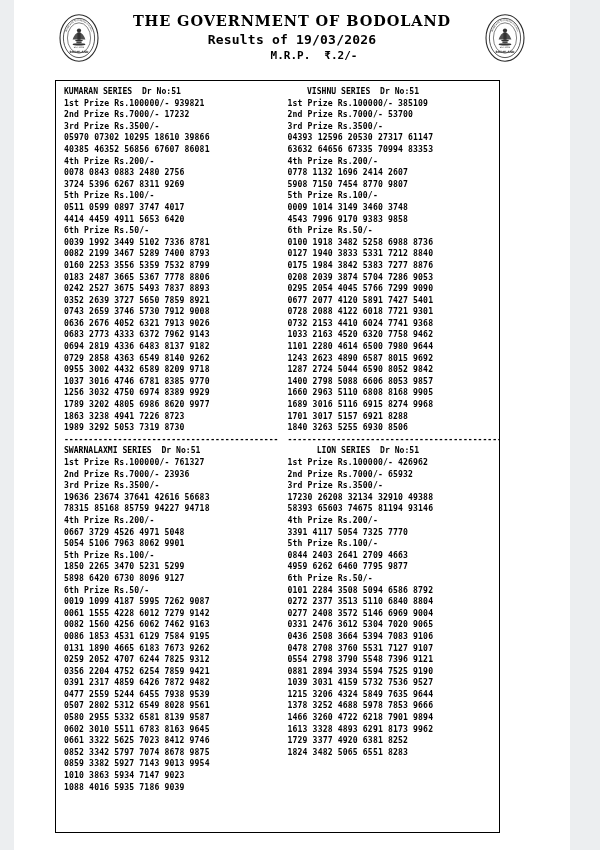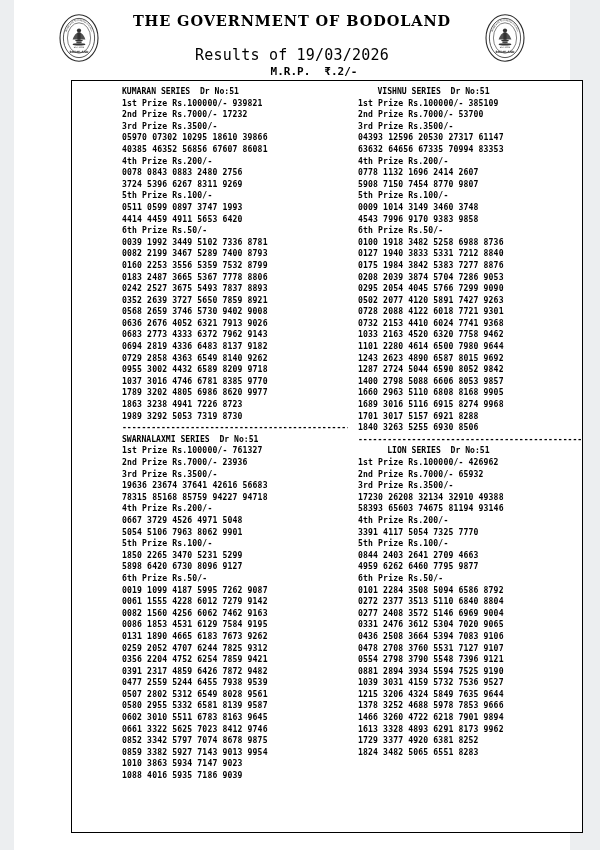--- a/index.html
+++ b/index.html
@@ -43,49 +43,48 @@
   .title-main {
     font-family: "DejaVu Serif", "Liberation Serif", serif;
     font-weight: bold;
     font-size: 14.5px;
     letter-spacing: 0.9px;
     color: #000;
     line-height: 18px;
   }
   .title-sub {
     font-family: "DejaVu Sans Mono", "Liberation Mono", monospace;
-    font-weight: normal;
-    font-size: 15px;
+    font-weight: bold;
+    font-size: 13px;
     letter-spacing: 0.2px;
     color: #000;
     line-height: 15px;
-    margin-top: 18px;
+    margin-top: 2px;
   }
   .title-mrp {
     font-family: "DejaVu Sans Mono", "Liberation Mono", monospace;
     font-weight: bold;
     font-size: 11px;
     color: #000;
     line-height: 15px;
     margin-top: 1px;
     padding-left: 44px;
   }
   .title-mrp .rupee { margin-left: 14px; }
 
   .results-box {
     position: absolute;
-    left: 57px;
+    left: 41px;
     top: 80px;
-    width: 512px;
+    width: 445px;
     height: 753px;
     border: 1.6px solid #000;
     box-sizing: border-box;
     background: #fff;
     overflow: hidden;
-    padding-left: 42px;
   }
   .cols {
     display: flex;
     height: 100%;
   }
   .col {
     width: 50%;
     box-sizing: border-box;
     padding: 5px 0 0 8px;
   }
@@ -182,36 +181,37 @@
             <div class="series-title">KUMARAN SERIES  Dr No:51</div>
             <div class="line">1st Prize Rs.100000/- 939821</div>
             <div class="line">2nd Prize Rs.7000/- 17232</div>
             <div class="line">3rd Prize Rs.3500/-</div>
             <div class="line">05970 07302 10295 18610 39866</div>
             <div class="line">40385 46352 56856 67607 86081</div>
             <div class="line">4th Prize Rs.200/-</div>
             <div class="line">0078 0843 0883 2480 2756</div>
             <div class="line">3724 5396 6267 8311 9269</div>
             <div class="line">5th Prize Rs.100/-</div>
-            <div class="line">0511 0599 0897 3747 1993</div>
+            <div class="line">0511 0599 0897 3747 4017</div>
             <div class="line">4414 4459 4911 5653 6420</div>
             <div class="line">6th Prize Rs.50/-</div>
             <div class="line">0039 1992 3449 5102 7336 8781</div>
             <div class="line">0082 2199 3467 5289 7400 8793</div>
             <div class="line">0160 2253 3556 5359 7532 8799</div>
             <div class="line">0183 2487 3665 5367 7778 8806</div>
             <div class="line">0242 2527 3675 5493 7837 8893</div>
             <div class="line">0352 2639 3727 5650 7859 8921</div>
-            <div class="line">0568 2659 3746 5730 9402 9008</div>
+            <div class="line">0743 2659 3746 5730 7912 9008</div>
             <div class="line">0636 2676 4052 6321 7913 9026</div>
             <div class="line">0683 2773 4333 6372 7962 9143</div>
             <div class="line">0694 2819 4336 6483 8137 9182</div>
             <div class="line">0729 2858 4363 6549 8140 9262</div>
             <div class="line">0955 3002 4432 6589 8209 9718</div>
             <div class="line">1037 3016 4746 6781 8385 9770</div>
+            <div class="line">1256 3032 4750 6974 8389 9929</div>
             <div class="line">1789 3202 4805 6986 8620 9977</div>
             <div class="line">1863 3238 4941 7226 8723</div>
             <div class="line">1989 3292 5053 7319 8730</div>
           </div>
           <div class="divider">------------------------------------------------</div>
           <div>
             <div class="series-title">SWARNALAXMI SERIES  Dr No:51</div>
             <div class="line">1st Prize Rs.100000/- 761327</div>
             <div class="line">2nd Prize Rs.7000/- 23936</div>
             <div class="line">3rd Prize Rs.3500/-</div>
@@ -256,21 +256,21 @@
             <div class="line">5908 7150 7454 8770 9807</div>
             <div class="line">5th Prize Rs.100/-</div>
             <div class="line">0009 1014 3149 3460 3748</div>
             <div class="line">4543 7996 9170 9383 9858</div>
             <div class="line">6th Prize Rs.50/-</div>
             <div class="line">0100 1918 3482 5258 6988 8736</div>
             <div class="line">0127 1940 3833 5331 7212 8840</div>
             <div class="line">0175 1984 3842 5383 7277 8876</div>
             <div class="line">0208 2039 3874 5704 7286 9053</div>
             <div class="line">0295 2054 4045 5766 7299 9090</div>
-            <div class="line">0502 2077 4120 5891 7427 9263</div>
+            <div class="line">0677 2077 4120 5891 7427 5401</div>
             <div class="line">0728 2088 4122 6018 7721 9301</div>
             <div class="line">0732 2153 4410 6024 7741 9368</div>
             <div class="line">1033 2163 4520 6320 7758 9462</div>
             <div class="line">1101 2280 4614 6500 7980 9644</div>
             <div class="line">1243 2623 4890 6587 8015 9692</div>
             <div class="line">1287 2724 5044 6590 8052 9842</div>
             <div class="line">1400 2798 5088 6606 8053 9857</div>
             <div class="line">1660 2963 5110 6808 8168 9905</div>
             <div class="line">1689 3016 5116 6915 8274 9968</div>
             <div class="line">1701 3017 5157 6921 8288</div>

